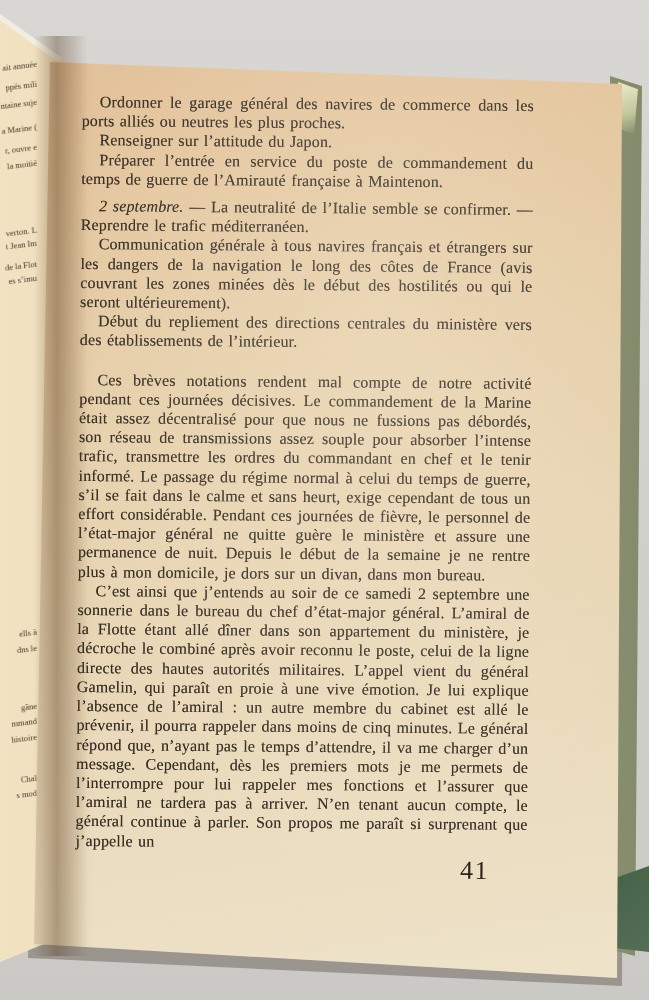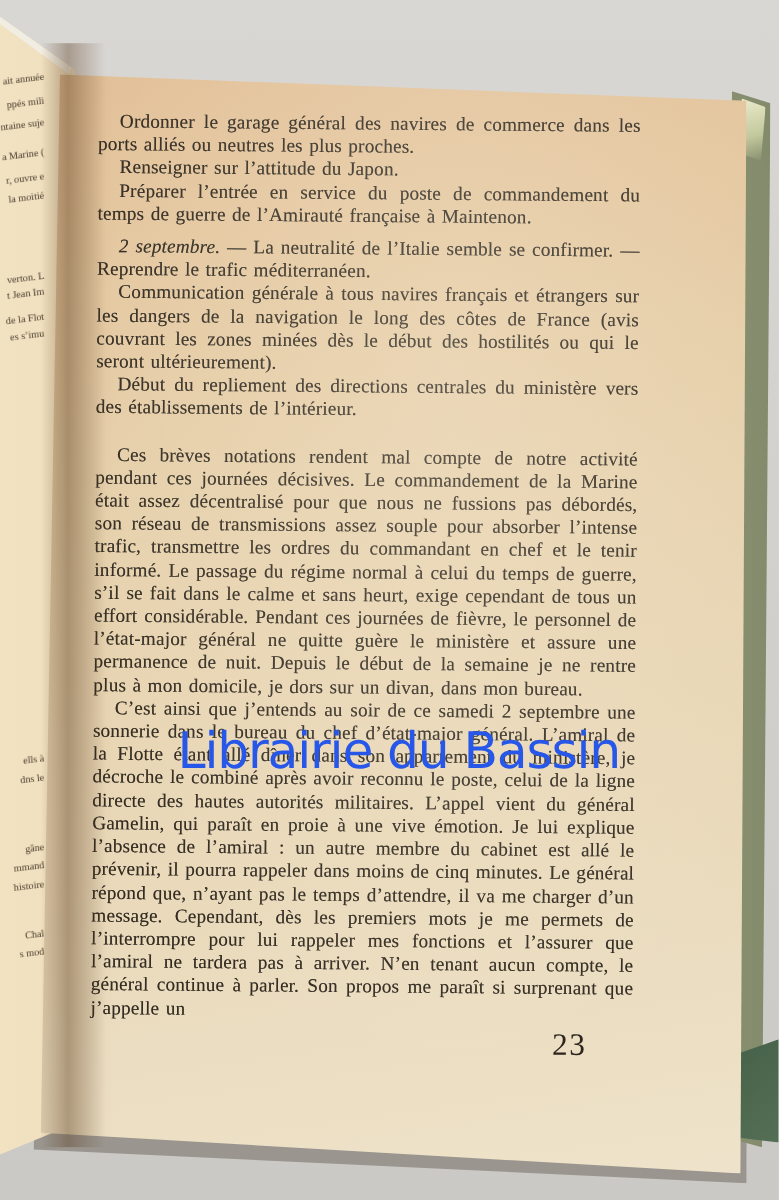--- a/index.html
+++ b/index.html
@@ -105,20 +105,19 @@
     <div class="page-content">
       <p class="para">Ordonner le garage général des navires de commerce dans les ports alliés ou neutres les plus proches.</p>
       <p class="para">Renseigner sur l’attitude du Japon.</p>
       <p class="para">Préparer l’entrée en service du poste de commandement du temps de guerre de l’Amirauté française à Maintenon.</p>
       <p class="para gap-a"><span class="italic">2 septembre.</span><span> — La neutralité de l’Italie semble se confirmer. — Reprendre le trafic méditerranéen.</span></p>
       <p class="para">Communication générale à tous navires français et étrangers sur les dangers de la navigation le long des côtes de France (avis couvrant les zones minées dès le début des hostilités ou qui le seront ultérieurement).</p>
       <p class="para">Début du repliement des directions centrales du ministère vers des établissements de l’intérieur.</p>
       <p class="para gap-b">Ces brèves notations rendent mal compte de notre activité pendant ces journées décisives. Le commandement de la Marine était assez décentralisé pour que nous ne fussions pas débordés, son réseau de transmissions assez souple pour absorber l’intense trafic, transmettre les ordres du commandant en chef et le tenir informé. Le passage du régime normal à celui du temps de guerre, s’il se fait dans le calme et sans heurt, exige cependant de tous un effort considérable. Pendant ces journées de fièvre, le personnel de l’état-major général ne quitte guère le ministère et assure une permanence de nuit. Depuis le début de la semaine je ne rentre plus à mon domicile, je dors sur un divan, dans mon bureau.</p>
       <p class="para">C’est ainsi que j’entends au soir de ce samedi 2 septembre une sonnerie dans le bureau du chef d’état-major général. L’amiral de la Flotte étant allé dîner dans son appartement du ministère, je décroche le combiné après avoir reconnu le poste, celui de la ligne directe des hautes autorités militaires. L’appel vient du général Gamelin, qui paraît en proie à une vive émotion. Je lui explique l’absence de l’amiral : un autre membre du cabinet est allé le prévenir, il pourra rappeler dans moins de cinq minutes. Le général répond que, n’ayant pas le temps d’attendre, il va me charger d’un message. Cependant, dès les premiers mots je me permets de l’interrompre pour lui rappeler mes fonctions et l’assurer que l’amiral ne tardera pas à arriver. N’en tenant aucun compte, le général continue à parler. Son propos me paraît si surprenant que j’appelle un</p>
     </div>
-    <div class="page-number">23</div>
+    <div class="page-number">41</div>
   </div>
 
   <div class="gutter-shade"></div>
 
-  <div class="watermark" style="color: rgb(39, 87, 232);">Librairie du Bassin</div>
 
 </div>
 
 </body></html>

